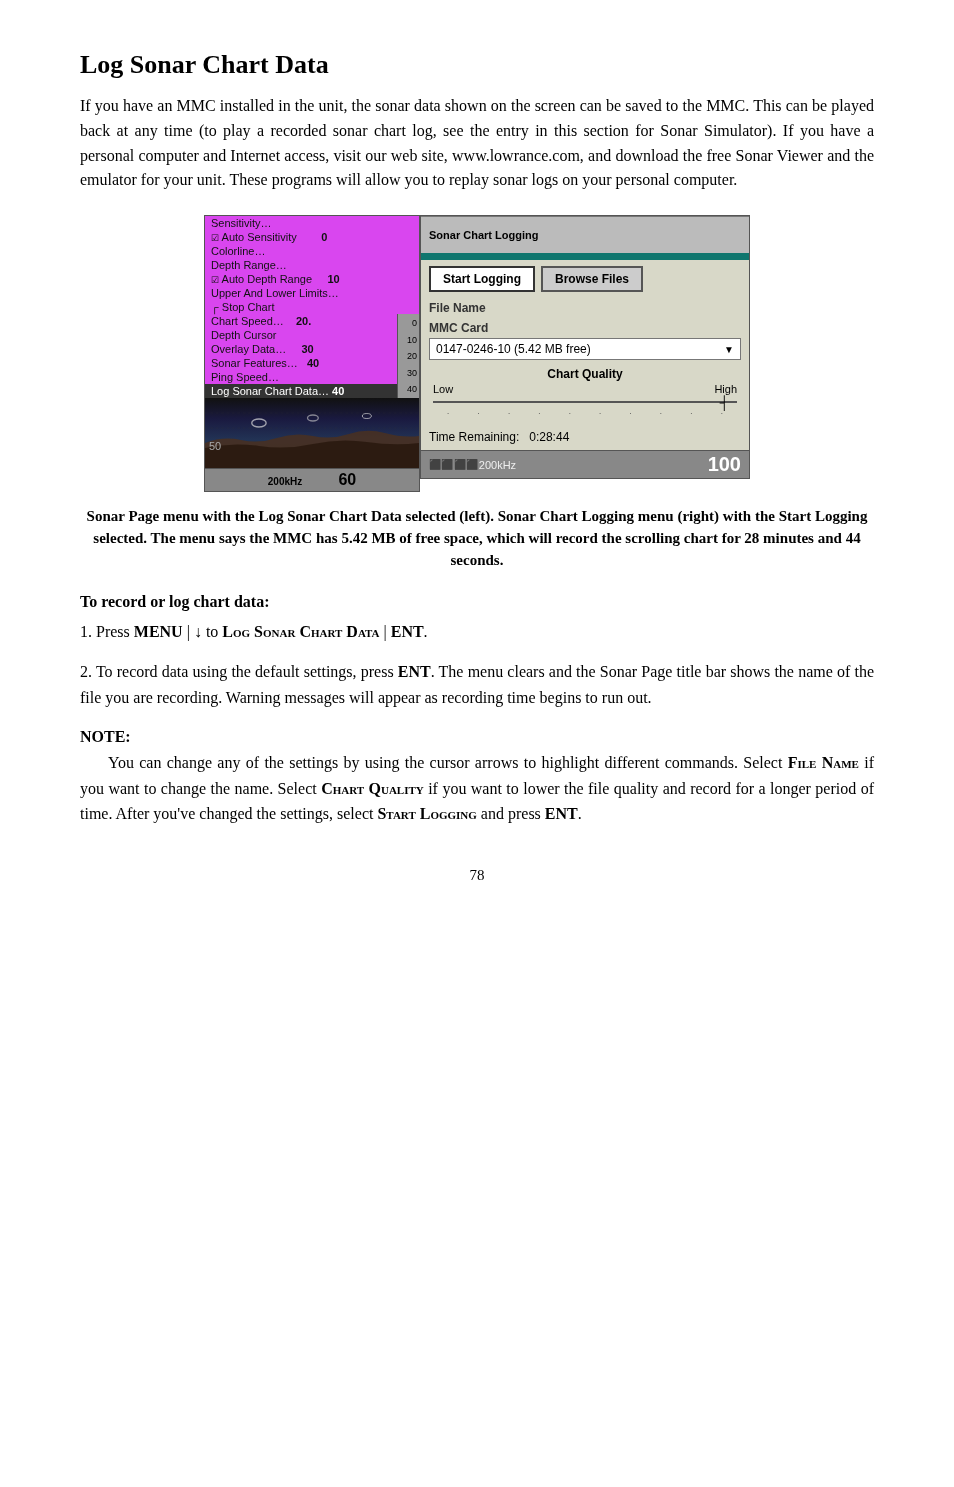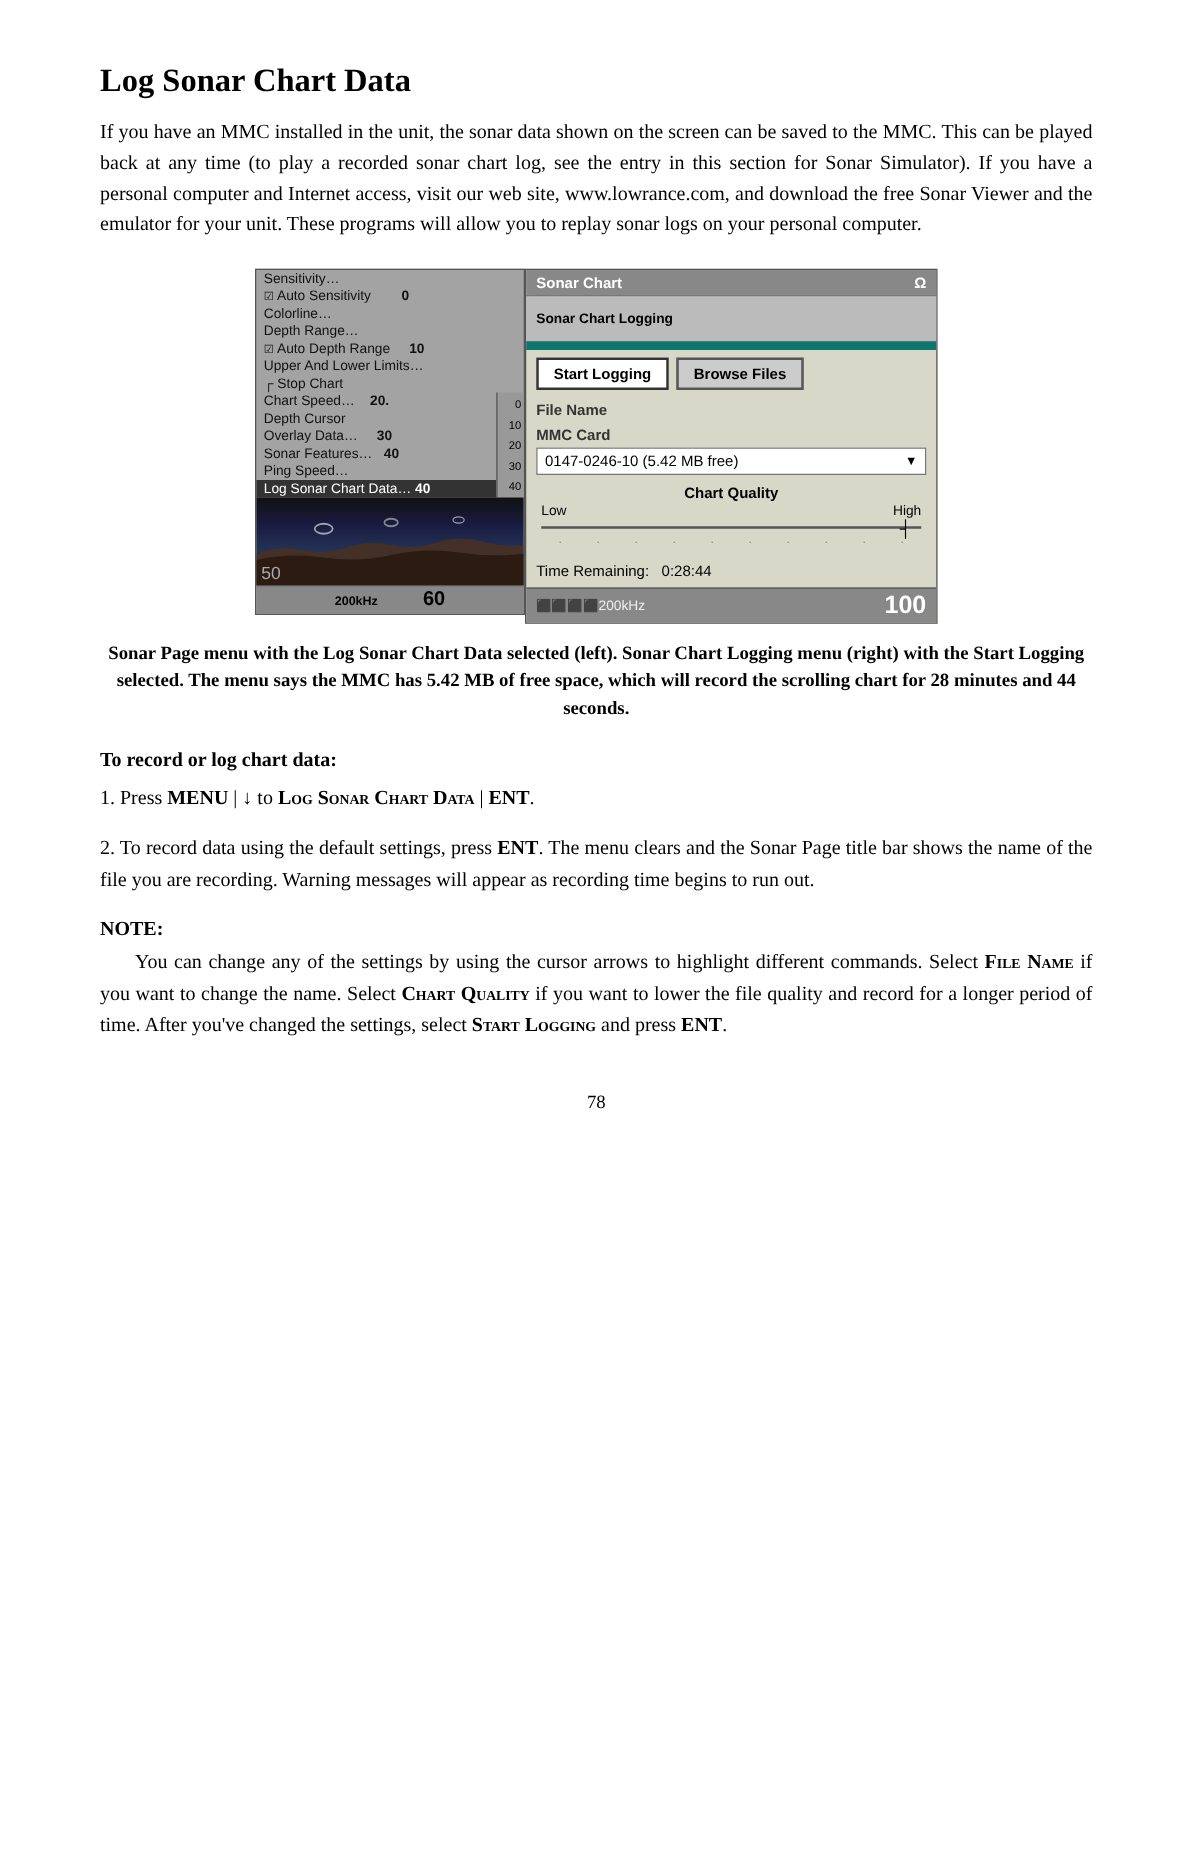--- a/index.html
+++ b/index.html
@@ -27,21 +27,21 @@
       display: flex;
       gap: 0px;
       margin-bottom: 14px;
       justify-content: center;
       align-items: flex-start;
     }
     
     .sonar-menu {
       width: 216px;
       border: 1.5px solid #555;
-      background: #a3a3a3;
+      background: #d946ef;
       font-size: 11px;
       font-family: Arial, sans-serif;
       position: relative;
       overflow: hidden;
     }
     .sonar-menu .menu-item {
       padding: 1px 6px;
       white-space: nowrap;
       color: #111;
     }
@@ -273,34 +273,30 @@
         <path d="M0,45 Q20,38 40,42 Q60,46 80,40 Q100,34 120,38 Q140,42 160,36 Q180,30 200,35 Q220,40 238,38 L238,70 L0,70 Z" fill="#4a3020" opacity="0.85"></path>
         <path d="M0,50 Q30,44 60,48 Q90,52 120,46 Q150,40 180,44 Q210,48 238,45 L238,70 L0,70 Z" fill="#2a1a10" opacity="0.9"></path>
 
         <ellipse cx="60" cy="25" rx="8" ry="4" fill="none" stroke="#ddd" stroke-width="1.5" opacity="0.7"></ellipse>
         <ellipse cx="120" cy="20" rx="6" ry="3" fill="none" stroke="#ccc" stroke-width="1.5" opacity="0.6"></ellipse>
         <ellipse cx="180" cy="18" rx="5" ry="2.5" fill="none" stroke="#ddd" stroke-width="1" opacity="0.7"></ellipse>
 
         <line x1="0" y1="15" x2="238" y2="15" stroke="#333" stroke-width="0.5" opacity="0.4" stroke-dasharray="3,3"></line>
         <line x1="0" y1="30" x2="238" y2="30" stroke="#333" stroke-width="0.5" opacity="0.4" stroke-dasharray="3,3"></line>
       </svg>
-      <div style="position:absolute;bottom:2px;left:4px;font-size:14px;color:#aaa;font-family:Arial;">
+      <div style="position:absolute;bottom:16px;left:4px;font-size:11px;color:#aaa;font-family:Arial;">
         <span>50</span>
       </div>
     </div>
     <div class="freq-bar">
       <strong>200kHz</strong> &nbsp;&nbsp;&nbsp;&nbsp;&nbsp;&nbsp;&nbsp;&nbsp;&nbsp;&nbsp;&nbsp; <strong style="font-size:16px;">60</strong>
     </div>
   </div>
 
   <div class="logging-panel">
-    <div class="logging-panel-header">
-      <span>Sonar Chart</span>
-      <span style="float:right;">Ω</span>
-    </div>
     <div class="logging-panel-subheader">Sonar Chart Logging</div>
     <div class="logging-buttons">
       <button class="logging-btn active">Start Logging</button>
       <button class="logging-btn">Browse Files</button>
     </div>
     <div class="logging-field">File Name</div>
     <div class="logging-field">MMC Card</div>
     <div class="logging-dropdown">
       <span>0147-0246-10 (5.42 MB free)</span>
       <span class="dropdown-arrow">▼</span>

